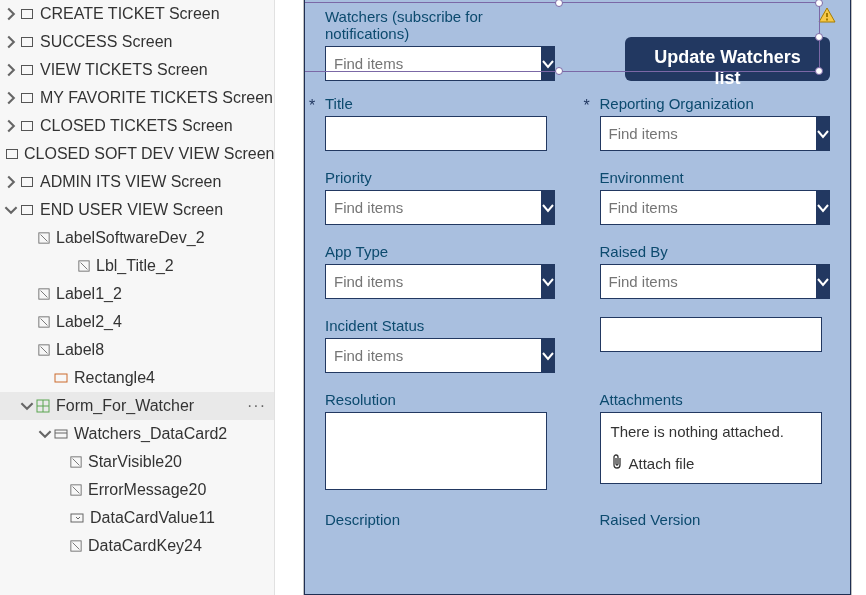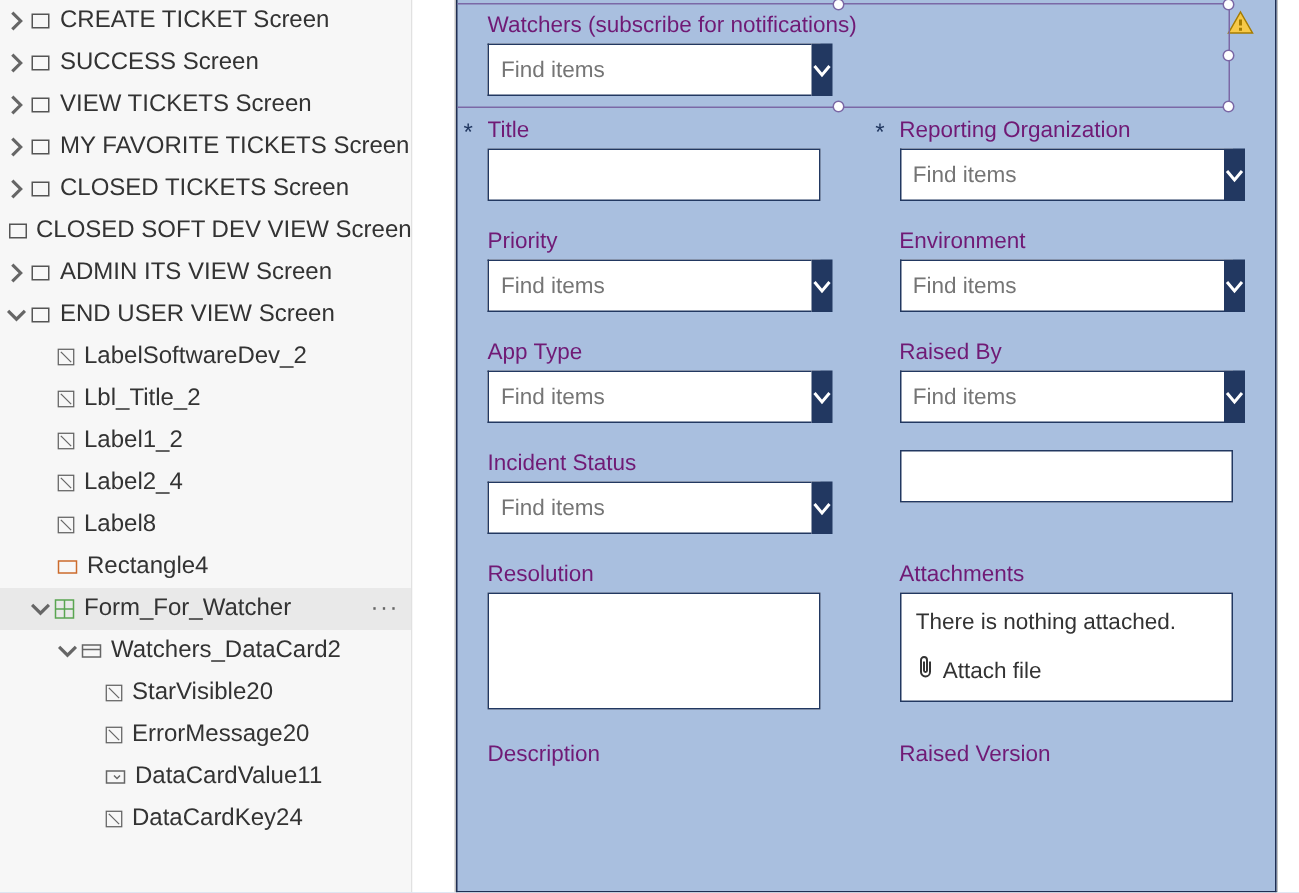--- a/index.html
+++ b/index.html
@@ -92,21 +92,21 @@
     align-items:flex-end;
     gap:60px;
     position:relative;
     margin-bottom:14px;
   }
   .watchers-group {
     position:relative;
   }
   .field-label {
     font-size:15px;
-    color:#701a75;
+    color:#0c4a6e;
     margin-bottom:4px;
     display:block;
   }
   .combo {
     display:flex;
     width:222px;
     height:35px;
     background:#fff;
   }
   .combo input {
@@ -300,57 +300,57 @@
 
     <div class="tree-row" style="padding-left:36px;">
       <span class="tree-icon icon-label">
           <svg viewBox="0 0 14 14">
             <rect x="1" y="1" width="12" height="12" fill="none" stroke="#666"></rect>
             <path d="M3 3l8 8" stroke="#666"></path>
           </svg>
         </span>
       <span class="tree-label">LabelSoftwareDev_2</span>
     </div>
+    <div class="tree-row" style="padding-left:36px;margin-left:40px;">
+      <span class="tree-icon icon-label">
+          <svg viewBox="0 0 14 14">
+            <rect x="1" y="1" width="12" height="12" fill="none" stroke="#666"></rect>
+            <path d="M3 3l8 8" stroke="#666"></path>
+          </svg>
+        </span>
+      <span class="tree-label">Lbl_Title_2</span>
+    </div>
     <div class="tree-row" style="padding-left:36px;">
       <span class="tree-icon icon-label">
           <svg viewBox="0 0 14 14">
             <rect x="1" y="1" width="12" height="12" fill="none" stroke="#666"></rect>
             <path d="M3 3l8 8" stroke="#666"></path>
           </svg>
         </span>
-      <span class="tree-label">Lbl_Title_2</span>
+      <span class="tree-label">Label1_2</span>
     </div>
     <div class="tree-row" style="padding-left:36px;">
       <span class="tree-icon icon-label">
           <svg viewBox="0 0 14 14">
             <rect x="1" y="1" width="12" height="12" fill="none" stroke="#666"></rect>
             <path d="M3 3l8 8" stroke="#666"></path>
           </svg>
         </span>
-      <span class="tree-label">Label1_2</span>
+      <span class="tree-label">Label2_4</span>
     </div>
     <div class="tree-row" style="padding-left:36px;">
       <span class="tree-icon icon-label">
           <svg viewBox="0 0 14 14">
             <rect x="1" y="1" width="12" height="12" fill="none" stroke="#666"></rect>
             <path d="M3 3l8 8" stroke="#666"></path>
           </svg>
         </span>
-      <span class="tree-label">Label2_4</span>
-    </div>
-    <div class="tree-row" style="padding-left:36px;">
-      <span class="tree-icon icon-label">
-          <svg viewBox="0 0 14 14">
-            <rect x="1" y="1" width="12" height="12" fill="none" stroke="#666"></rect>
-            <path d="M3 3l8 8" stroke="#666"></path>
-          </svg>
-        </span>
       <span class="tree-label">Label8</span>
     </div>
-    <div class="tree-row" style="padding-left:36px;">
+    <div class="tree-row" style="padding-left:52px;">
       <span class="tree-icon">
           <svg viewBox="0 0 14 14">
             <rect x="1" y="3" width="12" height="8" fill="none" stroke="#cc6b2c"></rect>
           </svg>
         </span>
       <span class="tree-label">Rectangle4</span>
     </div>
 
     <div class="tree-row selected" style="padding-left:20px;">
       <span class="tree-chevron">
@@ -447,20 +447,21 @@
 
               <span class="sel-handle" style="right:-4px;top:-4px;"></span>
 
               <span class="sel-handle" style="right:-4px;bottom:-4px;"></span>
               <span class="sel-handle" style="left:50%;top:-4px;margin-left:-4px;"></span>
               <span class="sel-handle" style="left:50%;bottom:-4px;margin-left:-4px;"></span>
 
               <span class="sel-handle" style="right:-4px;top:50%;margin-top:-4px;"></span>
             </div>
           </div>
+          <button class="btn-update">Update Watchers list</button>
         </div>
 
         <div class="field-grid">
           <div class="field">
             <span class="req-star">*</span>
             <span class="field-label">Title</span>
             <input class="text-input" style="">
           </div>
           <div class="field">
             <span class="req-star">*</span>

